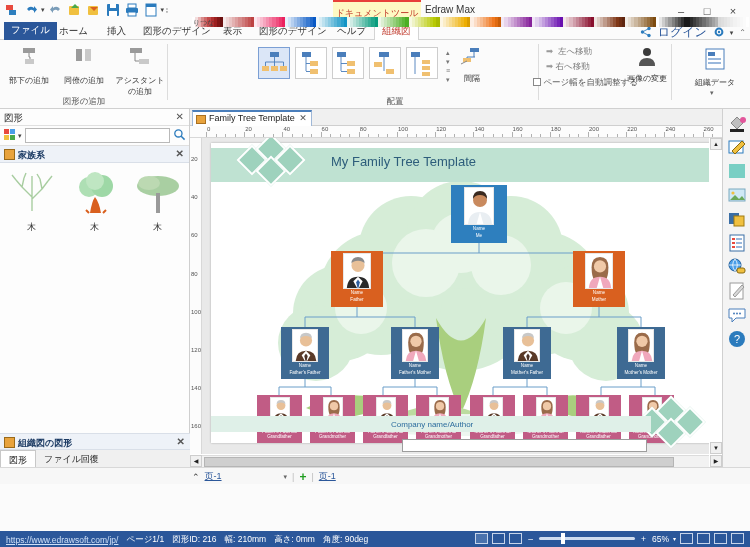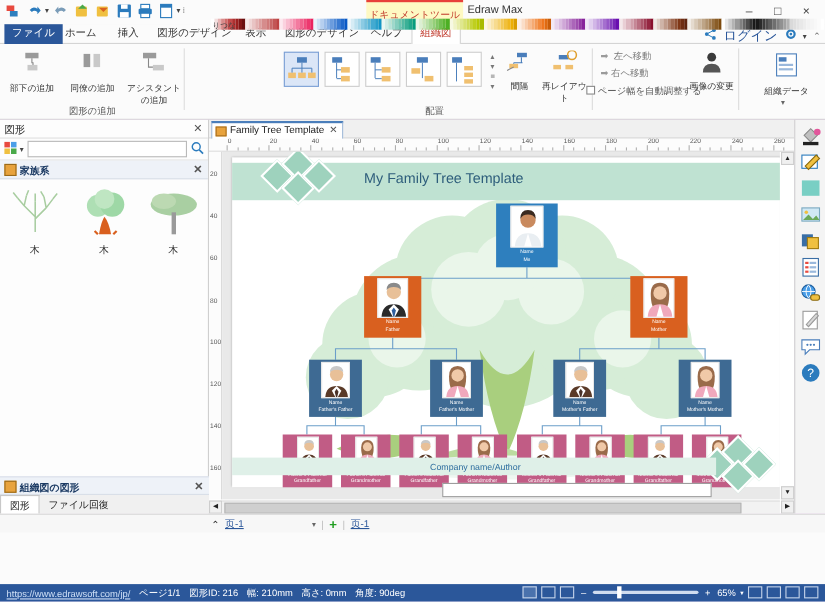--- a/index.html
+++ b/index.html
@@ -402,31 +402,20 @@
       <div class="bigbtn" style="left:204px; width:36px;">
         <span class="ico">
           <svg width="26" height="22" viewBox="0 0 26 22">
               <rect x="11" y="2" width="9" height="4" fill="#4a7ebb"></rect>
               <rect x="4" y="12" width="8" height="4" fill="#f0c070"></rect>
               <path d="M15 6 v5 M8 11 h8 M8 11 v1" stroke="#4a7ebb" fill="none"></path>
               <path d="M2 18 l6 -3" stroke="#888"></path>
             </svg>
         </span>
         <span>間隔</span>
-      </div>
-      <div class="bigbtn" style="left:242px; width:42px;">
-        <span class="ico">
-          <svg width="26" height="22" viewBox="0 0 26 22">
-              <rect x="8" y="4" width="9" height="4" fill="#4a7ebb"></rect>
-              <rect x="3" y="13" width="7" height="4" fill="#f0c070"></rect>
-              <rect x="14" y="13" width="7" height="4" fill="#f0c070"></rect>
-              <circle cx="20" cy="4" r="4" fill="none" stroke="#e0a030" stroke-width="1.4"></circle>
-            </svg>
-        </span>
-        <span>再レイアウト</span>
       </div>
 
       <div style="position:absolute;left:288px;top:4px;width:1px;height:56px;background:#dcdcdc;"></div>
 
       <div class="smallitem" style="left:296px; top:6px; color:#777;">
         <span style="color:#9a9a9a;">➡</span>
         <span style="display:inline-block;transform:scaleX(-1);"></span>
         <span>左へ移動</span>
       </div>
       <div class="smallitem" style="left:296px; top:21px; color:#777;">

